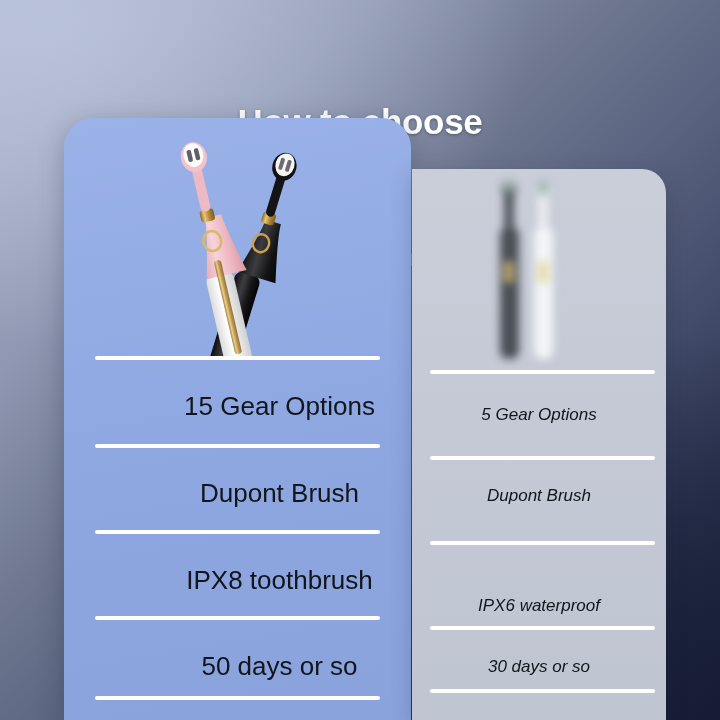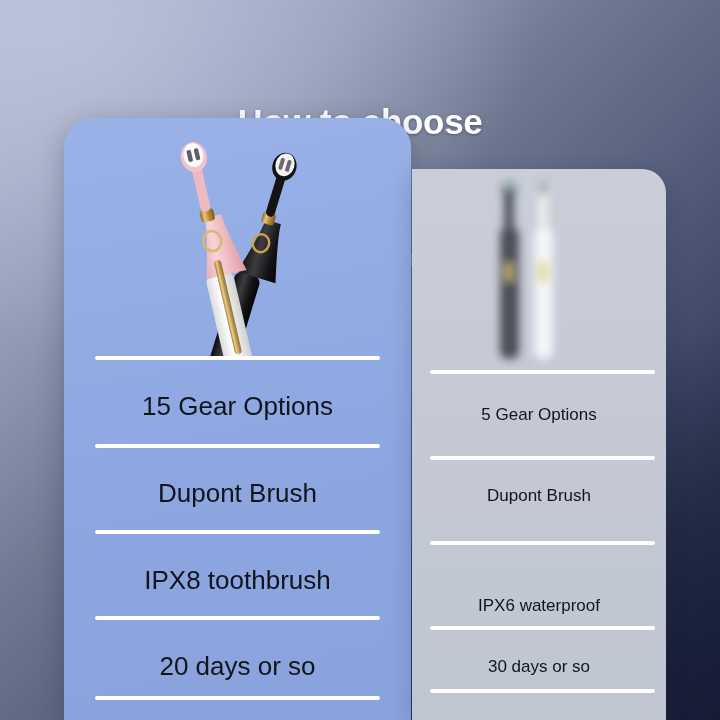--- a/index.html
+++ b/index.html
@@ -80,20 +80,21 @@
   }
 
   #card-standard {
     left: 412px;
     top: 169px;
     width: 254px;
     height: 551px;
     border-radius: 0 24px 0 0;
     background: linear-gradient(180deg, #c9ced9 0%, #c4c9d5 45%, #c0c5d2 100%);
     box-shadow: 0 6px 22px rgba(26,33,58,0.22);
+    font-style: italic;
   }
 
   
   #hero-premium {
     position: absolute;
     left: 0;
     top: 0;
     width: 347px;
     height: 240px;
   }
@@ -130,20 +131,21 @@
   .row-label {
     position: absolute;
     text-align: center;
     color: #11151c;
     white-space: nowrap;
   }
   #card-premium .row-label {
     left: 0;
     width: 347px;
     font-size: 26px;
+    padding-left: 42px;
   }
   #card-standard .row-label {
     left: 0;
     width: 254px;
     font-size: 17px;
   }
 </style>
 </head>
 <body>
 
@@ -216,21 +218,21 @@
       <div class="divider" style="top:238px"></div>
       <div class="row-label" style="top:273px">15 Gear Options</div>
 
       <div class="divider" style="top:326px"></div>
       <div class="row-label" style="top:360px">Dupont Brush</div>
 
       <div class="divider" style="top:412px"></div>
       <div class="row-label" style="top:447px">IPX8 toothbrush</div>
 
       <div class="divider" style="top:498px"></div>
-      <div class="row-label" style="top:533px">20 days or so</div>
+      <div class="row-label" style="top:533px">50 days or so</div>
 
       <div class="divider" style="top:578px"></div>
     </div>
   </div>
 
   <div id="card-standard" class="card">
 
     <svg id="hero-standard" viewBox="0 0 254 200">
 
       <g>

